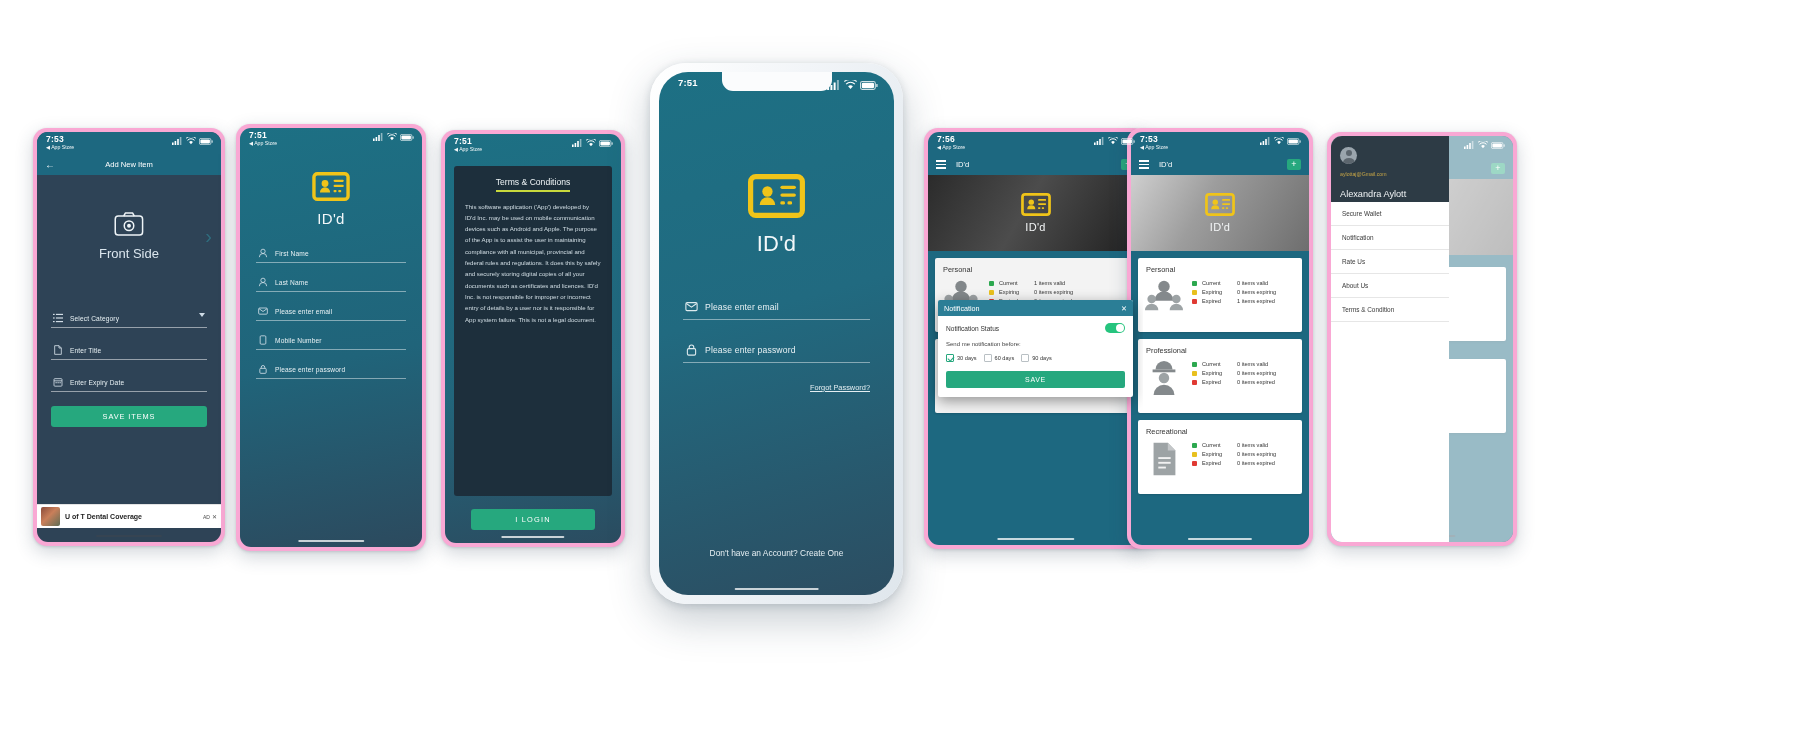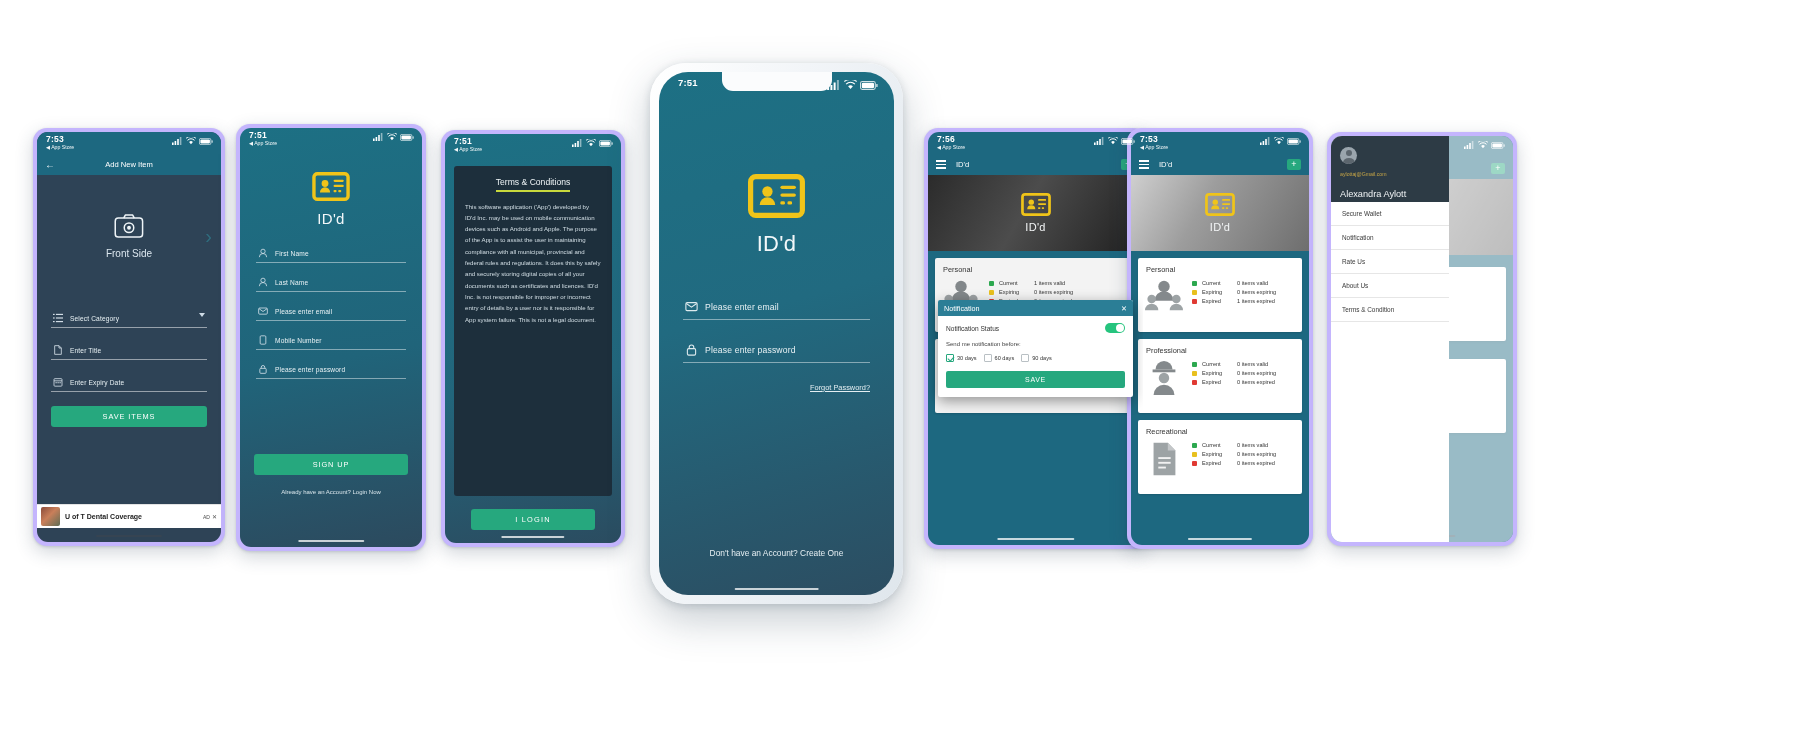--- a/index.html
+++ b/index.html
@@ -8,21 +8,21 @@
     background: #ffffff;
     font-family: "Liberation Sans", sans-serif;
     overflow: hidden;
     position: relative;
   }
   .stage { position: absolute; inset: 0; }
 
   
   .phone {
     position: absolute;
-    background: #c4b5fd;
+    background: #f9a8d4;
     border-radius: 14px;
     box-shadow: 0 6px 18px rgba(40,60,80,.22), 0 1px 3px rgba(40,60,80,.18);
     padding: 4px 4px;
     overflow: hidden;
   }
   .screen {
     width: 100%; height: 100%;
     border-radius: 11px;
     overflow: hidden;
     position: relative;
@@ -74,21 +74,21 @@
     padding: 0 8px;
   }
   .appbar .title { position: absolute; left: 0; right: 0; text-align: center; font-size: 7.6px; }
   .appbar .back { font-size: 10px; line-height: 1; z-index: 2; }
   .photo-area {
     height: 122px; background: #2e4356; position: relative;
     display: flex; flex-direction: column; align-items: center; justify-content: center;
     gap: 9px;
   }
   .photo-area .cam { width: 30px; height: 26px; }
-  .photo-area .side-label { color: #dbe6ee; font-size: 10px; }
+  .photo-area .side-label { color: #dbe6ee; font-size: 13px; }
   .photo-area .chev { position: absolute; right: 9px; top: 50%; transform: translateY(-50%); color: #2f6d7e; font-size: 20px; font-weight: 300; }
   .form1 { padding: 13px 14px 0 14px; }
   .form1 .field { border-bottom: 1px solid rgba(255,255,255,.5); margin-bottom: 14px; position: relative; }
   .form1 .caret { position: absolute; right: 2px; top: 3px; width: 0; height: 0;
     border-left: 3.5px solid transparent; border-right: 3.5px solid transparent; border-top: 4px solid #cfdce6; }
   .ad-banner {
     position: absolute; left: 0; right: 0; bottom: 14px; height: 24px;
     background: #fff; display: flex; align-items: center; gap: 5px;
     padding: 0 4px; border-top: 1px solid #e3e3e3;
   }
@@ -397,24 +397,20 @@
         </div>
         <div class="field">
           <svg class="ficon" viewBox="0 0 12 12">
               <rect x="2.2" y="5.2" width="7.6" height="6" rx="1.2" stroke="#dbe6ee" stroke-width="1" fill="none"></rect>
               <path d="M3.9 5.2V3.9a2.1 2.1 0 0 1 4.2 0v1.3" stroke="#dbe6ee" stroke-width="1" fill="none"></path>
             </svg>
           <div class="ftext">Please enter password</div>
         </div>
       </div>
 
-      <div style="position:absolute; left:0; right:0; bottom:52px;">
-        <div class="btn-green">SIGN UP</div>
-        <div class="signup-foot">Already have an Account? Login Now</div>
-      </div>
       <div class="homebar"></div>
     </div>
   </div>
 
   <div class="phone" id="phone3">
     <div class="screen">
       <div class="statusbar">
         <div class="sb-left">
           <div class="sb-time">7:51</div>
           <div class="sb-appstore">◀ <span>App Store</span></div>

